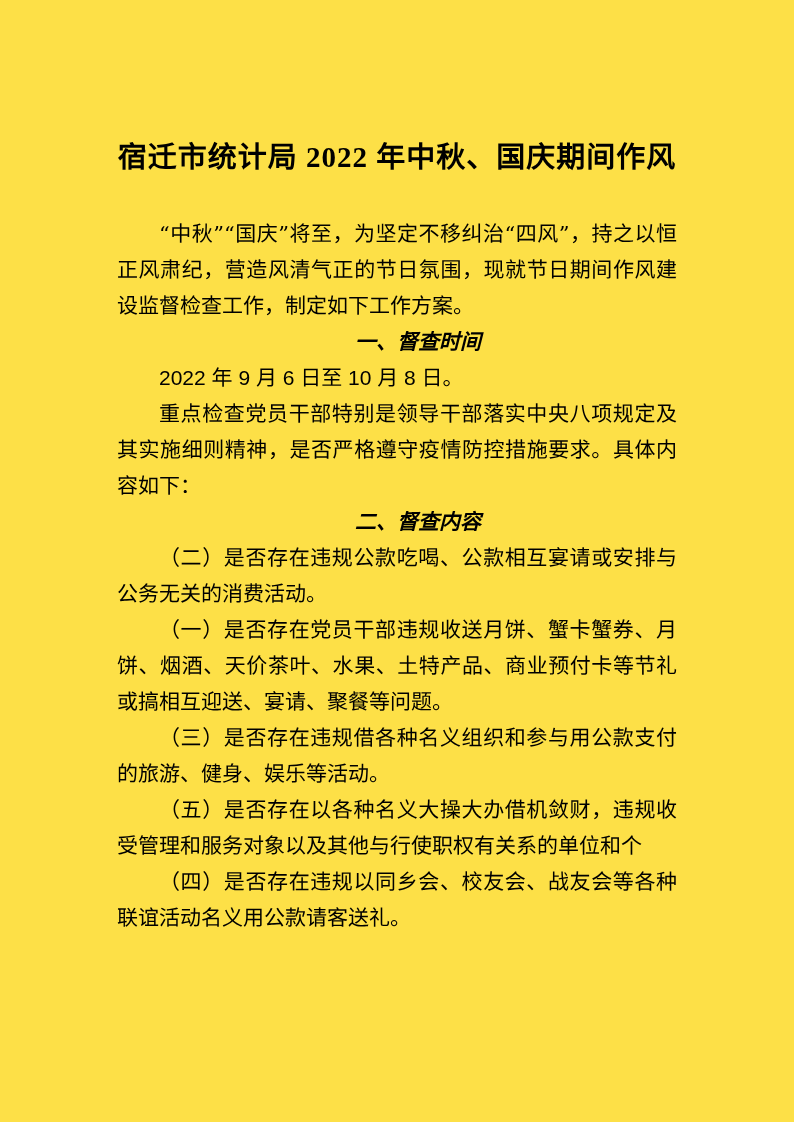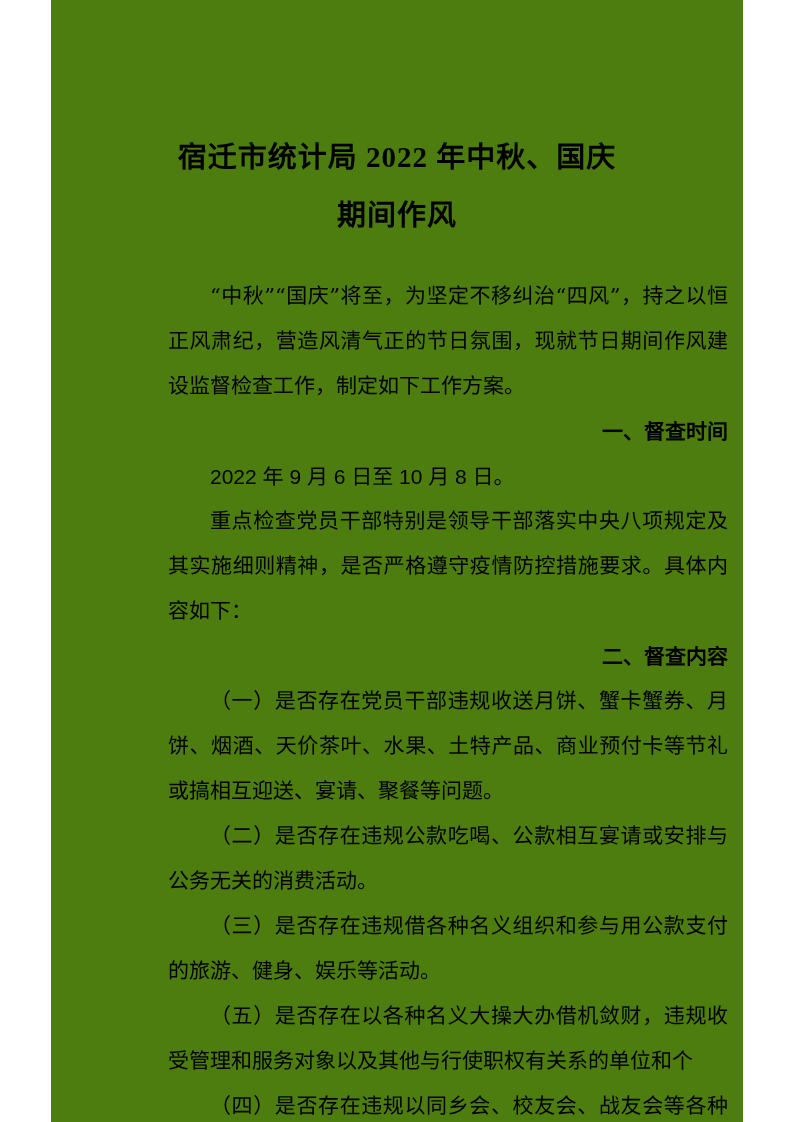--- a/index.html
+++ b/index.html
@@ -2,24 +2,24 @@
 <html lang="zh-CN"><head>
 <meta charset="utf-8">
 <style>
   html, body {
     margin: 0;
     padding: 0;
     background: #ffffff;
   }
   .page {
     position: relative;
-    width: 692px;
+    width: 794px;
     height: 1122px;
     margin: 0 auto;
-    background: #4d7c0f;
+    background: #fde047;
     color: #000000;
     box-sizing: border-box;
     padding: 128px 117px 0 117px;
     overflow: hidden;
   }
   .doc-title {
     font-family: "Liberation Serif", "DejaVu Serif", serif;
     font-weight: bold;
     font-size: 29px;
     line-height: 58px;
@@ -29,52 +29,53 @@
   }
   .doc-title .title-line {
     display: block;
   }
   .doc-body {
     width: 560px;
   }
   .para {
     margin: 0;
     font-size: 21px;
-    line-height: 45px;
+    line-height: 36px;
     text-indent: 2em;
     text-align: justify;
     text-justify: inter-character;
   }
   .para.body {
     font-family: "DejaVu Serif", "Liberation Serif", serif;
   }
   .para.date {
     font-family: Liberation Sans, sans-serif;
   }
   .para.heading {
     font-family: "Liberation Sans", "DejaVu Sans", sans-serif;
     font-weight: bold;
-    text-align: right;
+    text-align: center;
+    font-style: italic;
   }
 </style>
 </head>
 <body>
 
 <div class="page">
 
   <h1 class="doc-title">
     <span class="title-line">宿迁市统计局 2022 年中秋、国庆期间作风</span>
   </h1>
 
   <div class="doc-body">
     <p class="para body">“中秋”“国庆”将至，为坚定不移纠治“四风”，持之以恒正风肃纪，营造风清气正的节日氛围，现就节日期间作风建设监督检查工作，制定如下工作方案。</p>
     <p class="para heading">一、督查时间</p>
     <p class="para date">2022 年 9 月 6 日至 10 月 8 日。</p>
     <p class="para body">重点检查党员干部特别是领导干部落实中央八项规定及其实施细则精神，是否严格遵守疫情防控措施要求。具体内容如下：</p>
     <p class="para heading">二、督查内容</p>
+    <p class="para body">（二）是否存在违规公款吃喝、公款相互宴请或安排与公务无关的消费活动。</p>
     <p class="para body">（一）是否存在党员干部违规收送月饼、蟹卡蟹券、月饼、烟酒、天价茶叶、水果、土特产品、商业预付卡等节礼或搞相互迎送、宴请、聚餐等问题。</p>
-    <p class="para body">（二）是否存在违规公款吃喝、公款相互宴请或安排与公务无关的消费活动。</p>
     <p class="para body">（三）是否存在违规借各种名义组织和参与用公款支付的旅游、健身、娱乐等活动。</p>
     <p class="para body">（五）是否存在以各种名义大操大办借机敛财，违规收受管理和服务对象以及其他与行使职权有关系的单位和个</p>
     <p class="para body">（四）是否存在违规以同乡会、校友会、战友会等各种联谊活动名义用公款请客送礼。</p>
   </div>
 
 </div>
 
 </body></html>

